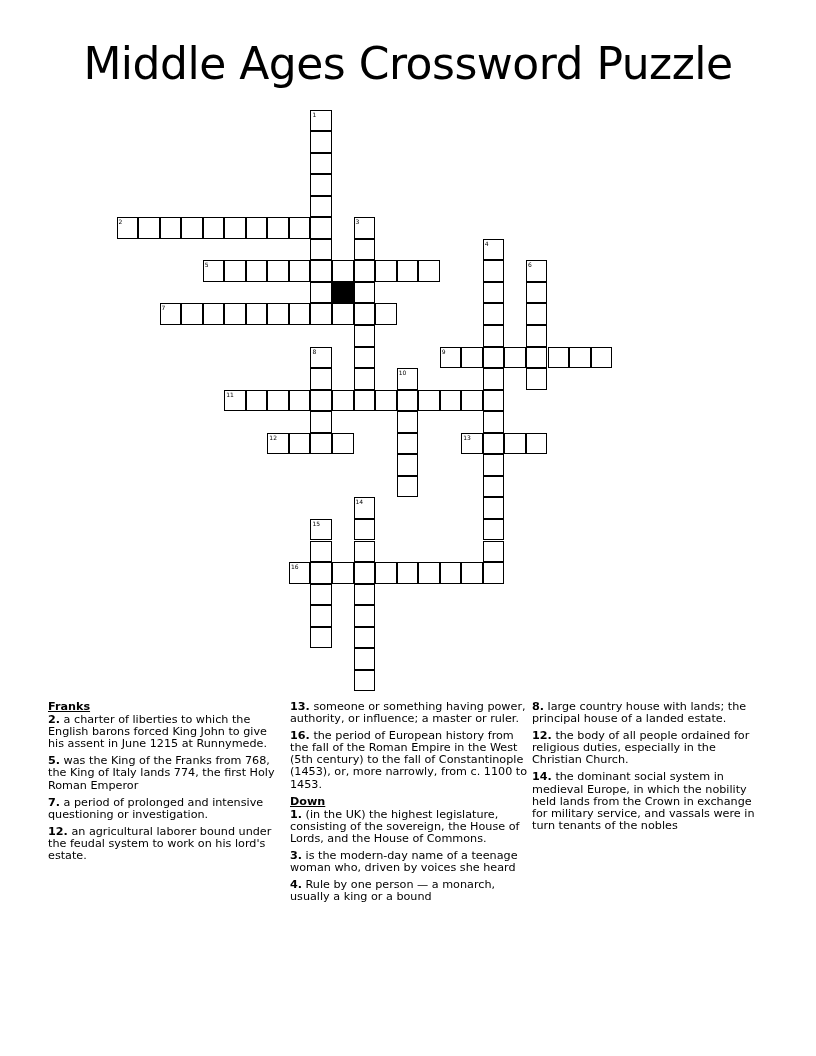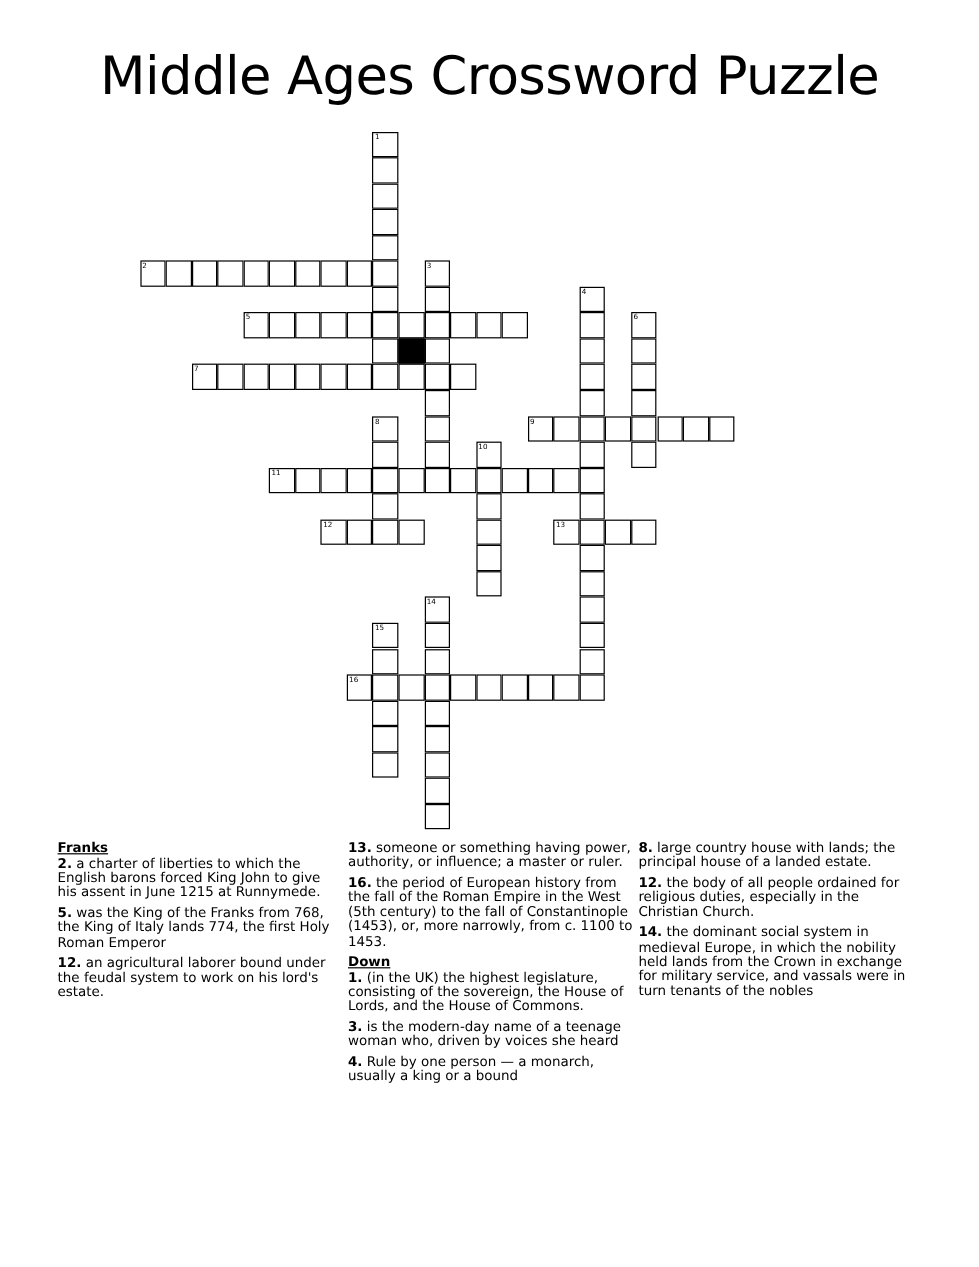--- a/index.html
+++ b/index.html
@@ -177,20 +177,21 @@
     <div class="cell" style="left: 418.7px; top: 562.55px;"></div>
     <div class="cell" style="left: 440.25px; top: 562.55px;"></div>
     <div class="cell" style="left: 461.8px; top: 562.55px;"></div>
     <div class="cell black" style="left: 332.5px; top: 282.4px;"></div>
   </div>
 
 <div class="clues col1">
   <div class="heading">Franks</div>
   <div class="clue"><span class="n">2.</span><span> a charter of liberties to which the English barons forced King John to give his assent in June 1215 at Runnymede.</span></div>
   <div class="clue"><span class="n">5.</span><span> was the King of the Franks from 768, the King of Italy lands 774, the first Holy Roman Emperor</span></div>
+  <div class="clue"><span class="n">7.</span><span> a period of prolonged and intensive questioning or investigation.</span></div>
   <div class="clue"><span class="n">12.</span><span> an agricultural laborer bound under the feudal system to work on his lord's estate.</span></div>
 </div>
 
 <div class="clues col2">
   <div class="clue"><span class="n">13.</span><span> someone or something having power, authority, or influence; a master or ruler.</span></div>
   <div class="clue"><span class="n">16.</span><span> the period of European history from the fall of the Roman Empire in the West (5th century) to the fall of Constantinople (1453), or, more narrowly, from c. 1100 to 1453.</span></div>
   <div class="heading">Down</div>
   <div class="clue"><span class="n">1.</span><span> (in the UK) the highest legislature, consisting of the sovereign, the House of Lords, and the House of Commons.</span></div>
   <div class="clue"><span class="n">3.</span><span> is the modern-day name of a teenage woman who, driven by voices she heard</span></div>
   <div class="clue"><span class="n">4.</span><span> Rule by one person — a monarch, usually a king or a bound</span></div>

